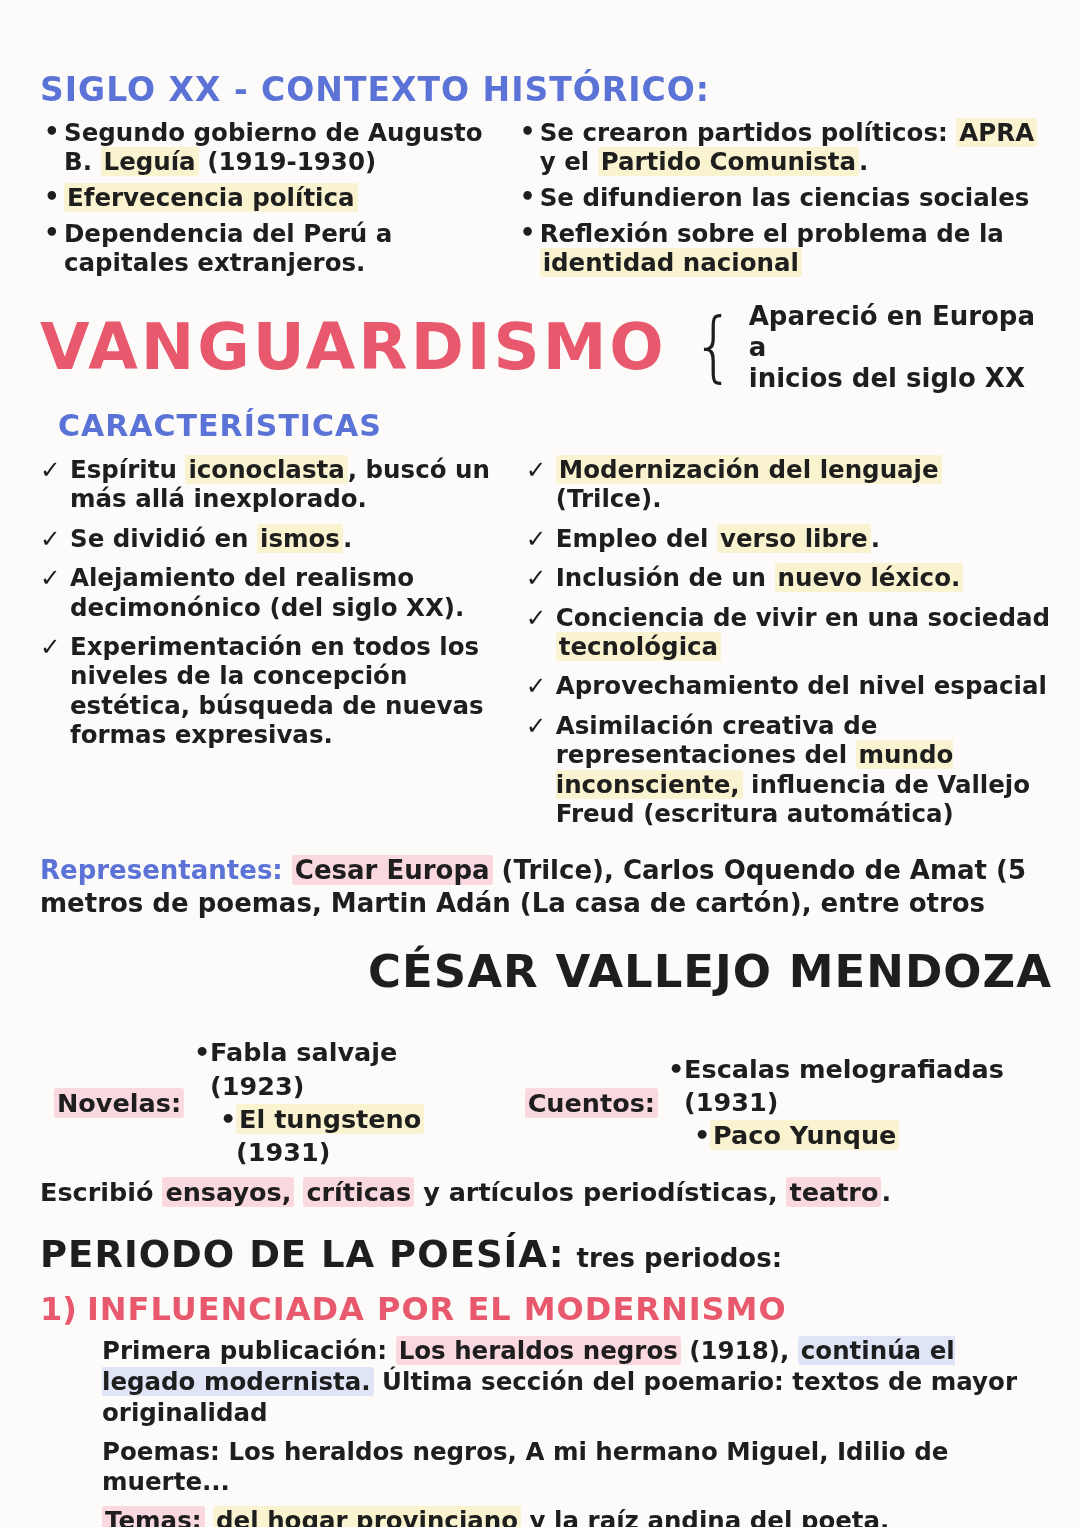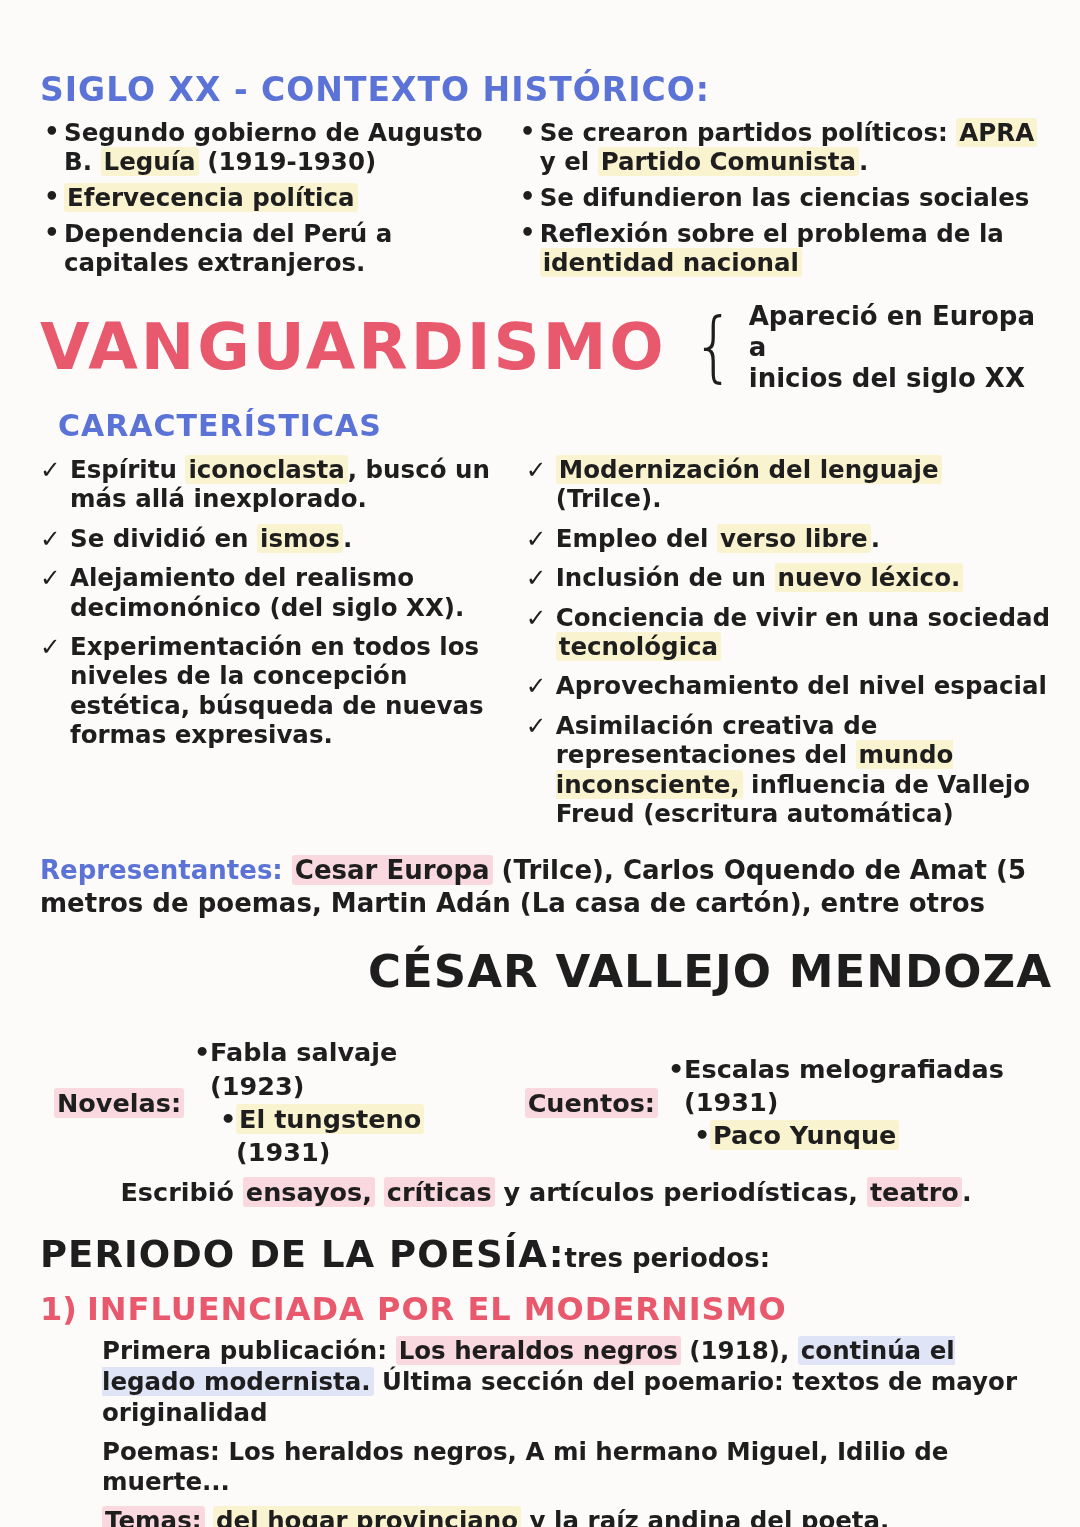--- a/index.html
+++ b/index.html
@@ -79,26 +79,26 @@
     margin-top:26px;
   }
   .works-row{display:flex;margin-top:22px;margin-left:14px;font-size:25.5px;font-weight:600;}
   .works-group{display:flex;align-items:center;margin-top:16px;}
   .works-group + .works-group{margin-left:42px;}
   .works-label{font-weight:700;margin-right:8px;white-space:nowrap;}
   .works-items{display:flex;flex-direction:column;}
   .works-item{position:relative;padding-left:18px;line-height:1.3;}
   .works-item .b{position:absolute;left:2px;}
   .works-item.shift{margin-left:26px;}
-  .escribio{margin-top:8px;font-size:25.5px;font-weight:600;text-align:center;}
+  .escribio{margin-top:8px;font-size:25.5px;font-weight:600;}
 
   
   .periodo-heading{display:flex;align-items:baseline;margin-top:26px;}
   .periodo-main{font-size:37px;font-weight:800;letter-spacing:1px;}
-  .periodo-suffix{font-size:26px;font-weight:600;}
+  .periodo-suffix{font-size:26px;font-weight:600;margin-left:12px;}
 
   .psec{margin-top:14px;}
   .psec-head{display:flex;align-items:baseline;}
   .psec-num{color:var(--accent-red);font-size:32px;font-weight:800;margin-right:10px;}
   .psec-title{color:var(--accent-red);font-size:32px;font-weight:800;letter-spacing:1px;text-align:right;}
   .psec-body{padding-left:62px;margin-top:8px;}
   .psec-body p{font-size:24.5px;line-height:1.26;font-weight:600;margin-bottom:8px;}
 </style>
 </head>
 <body>

